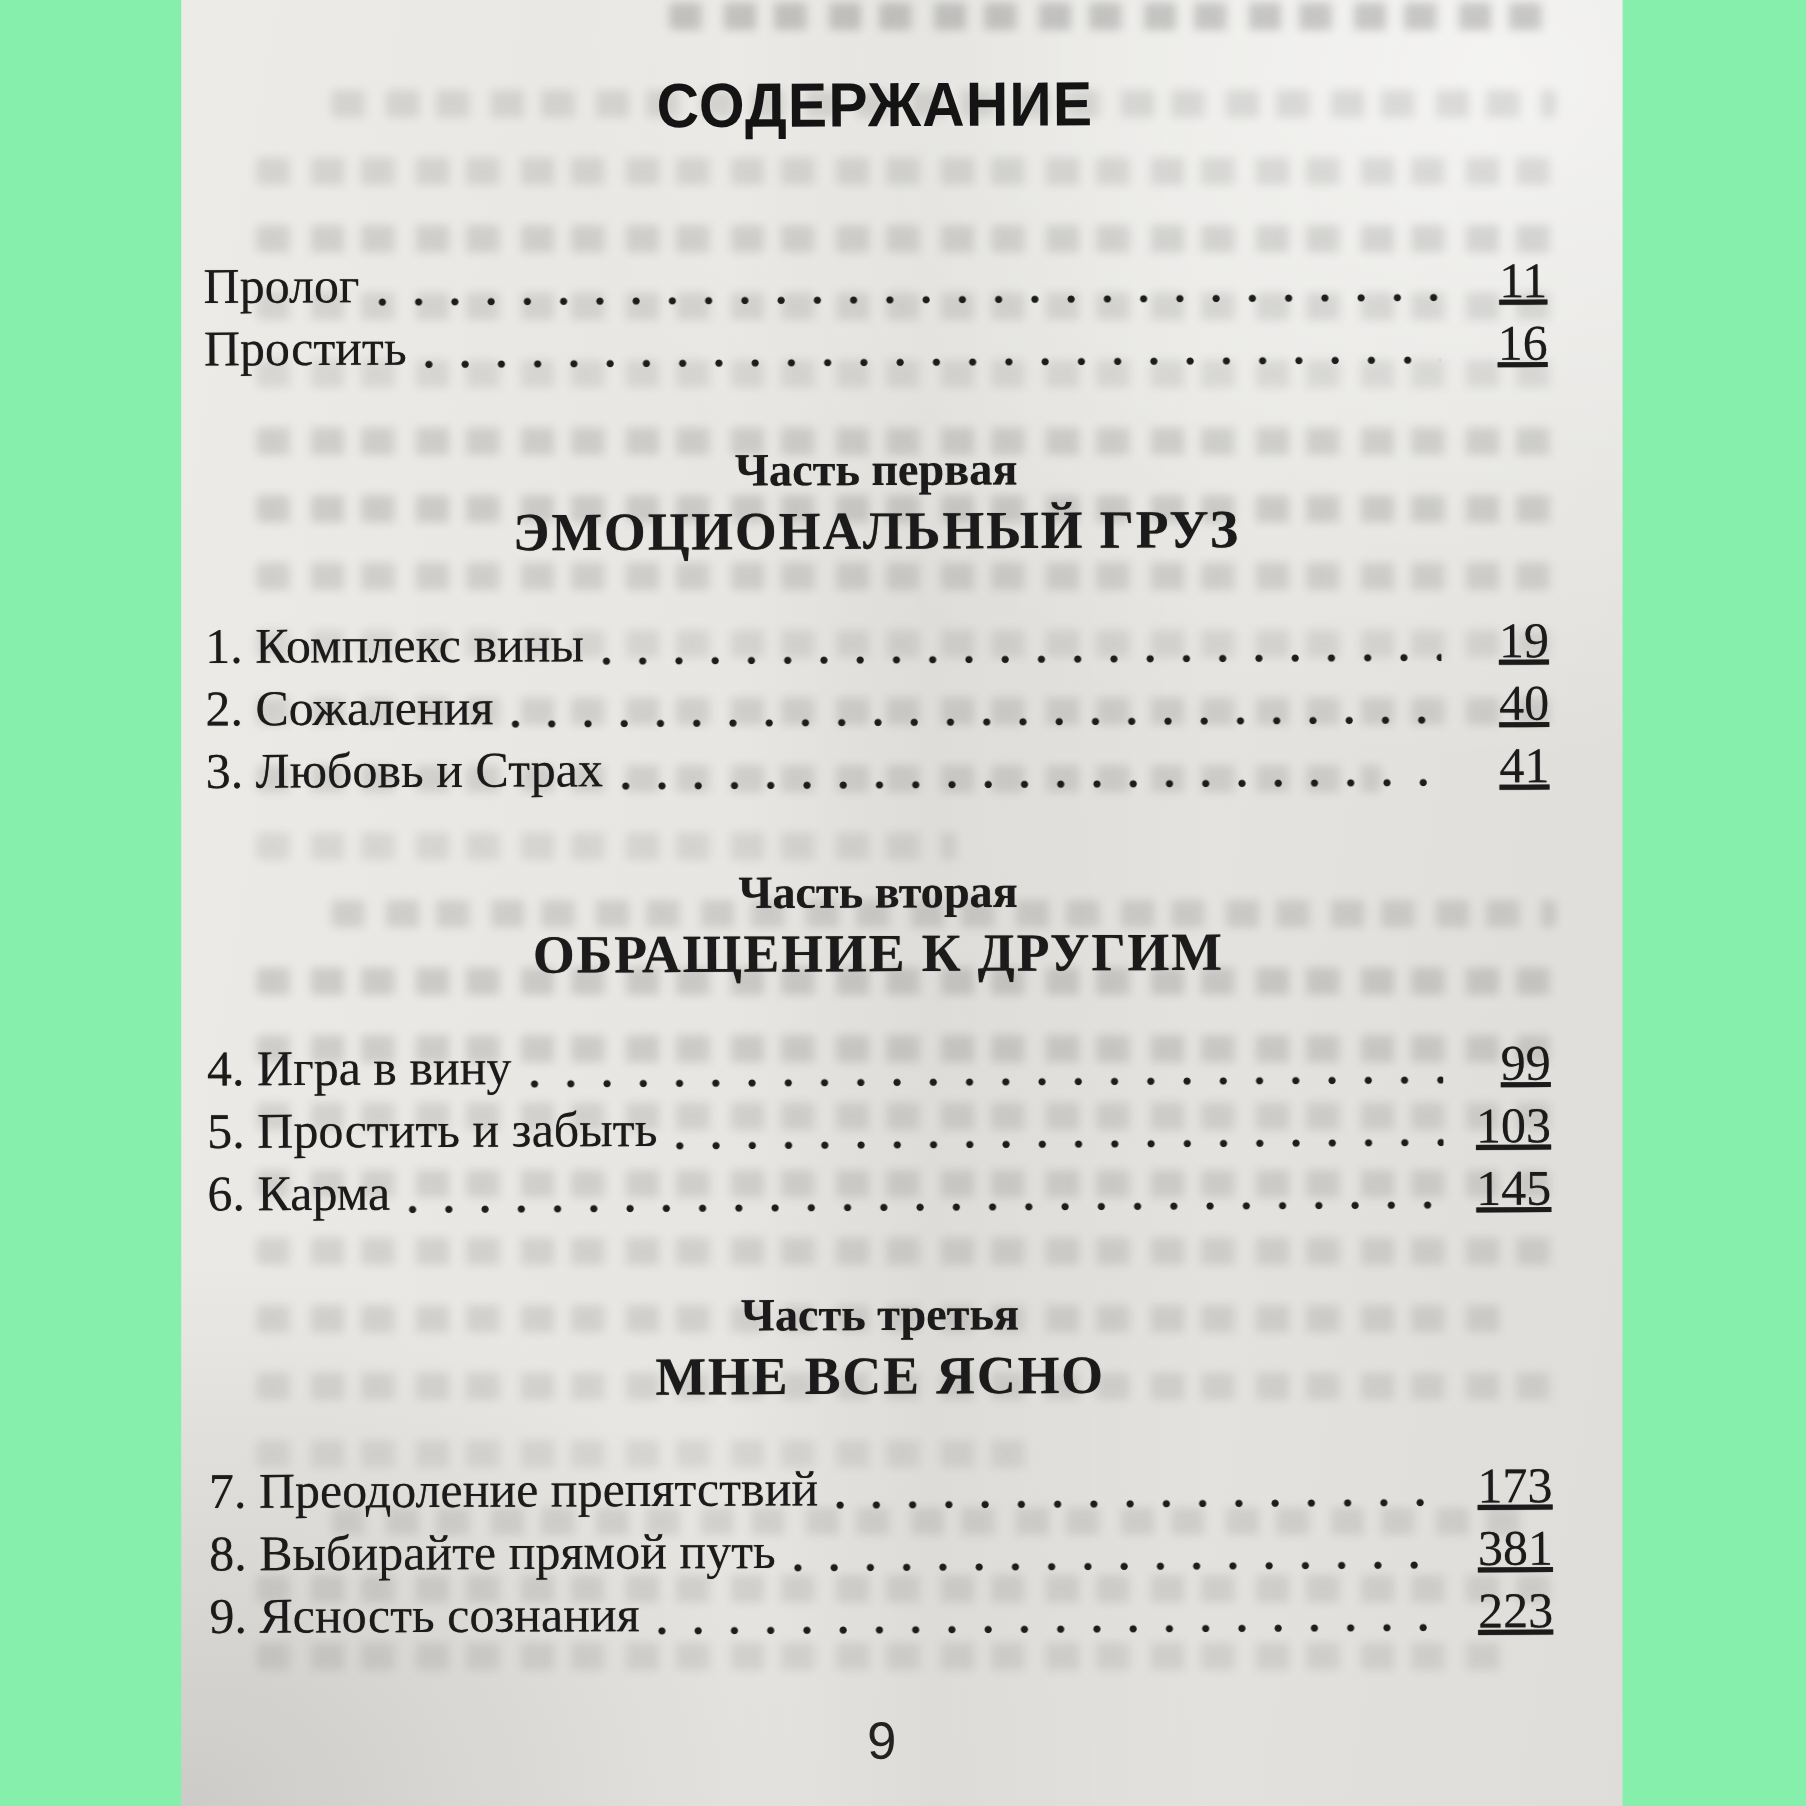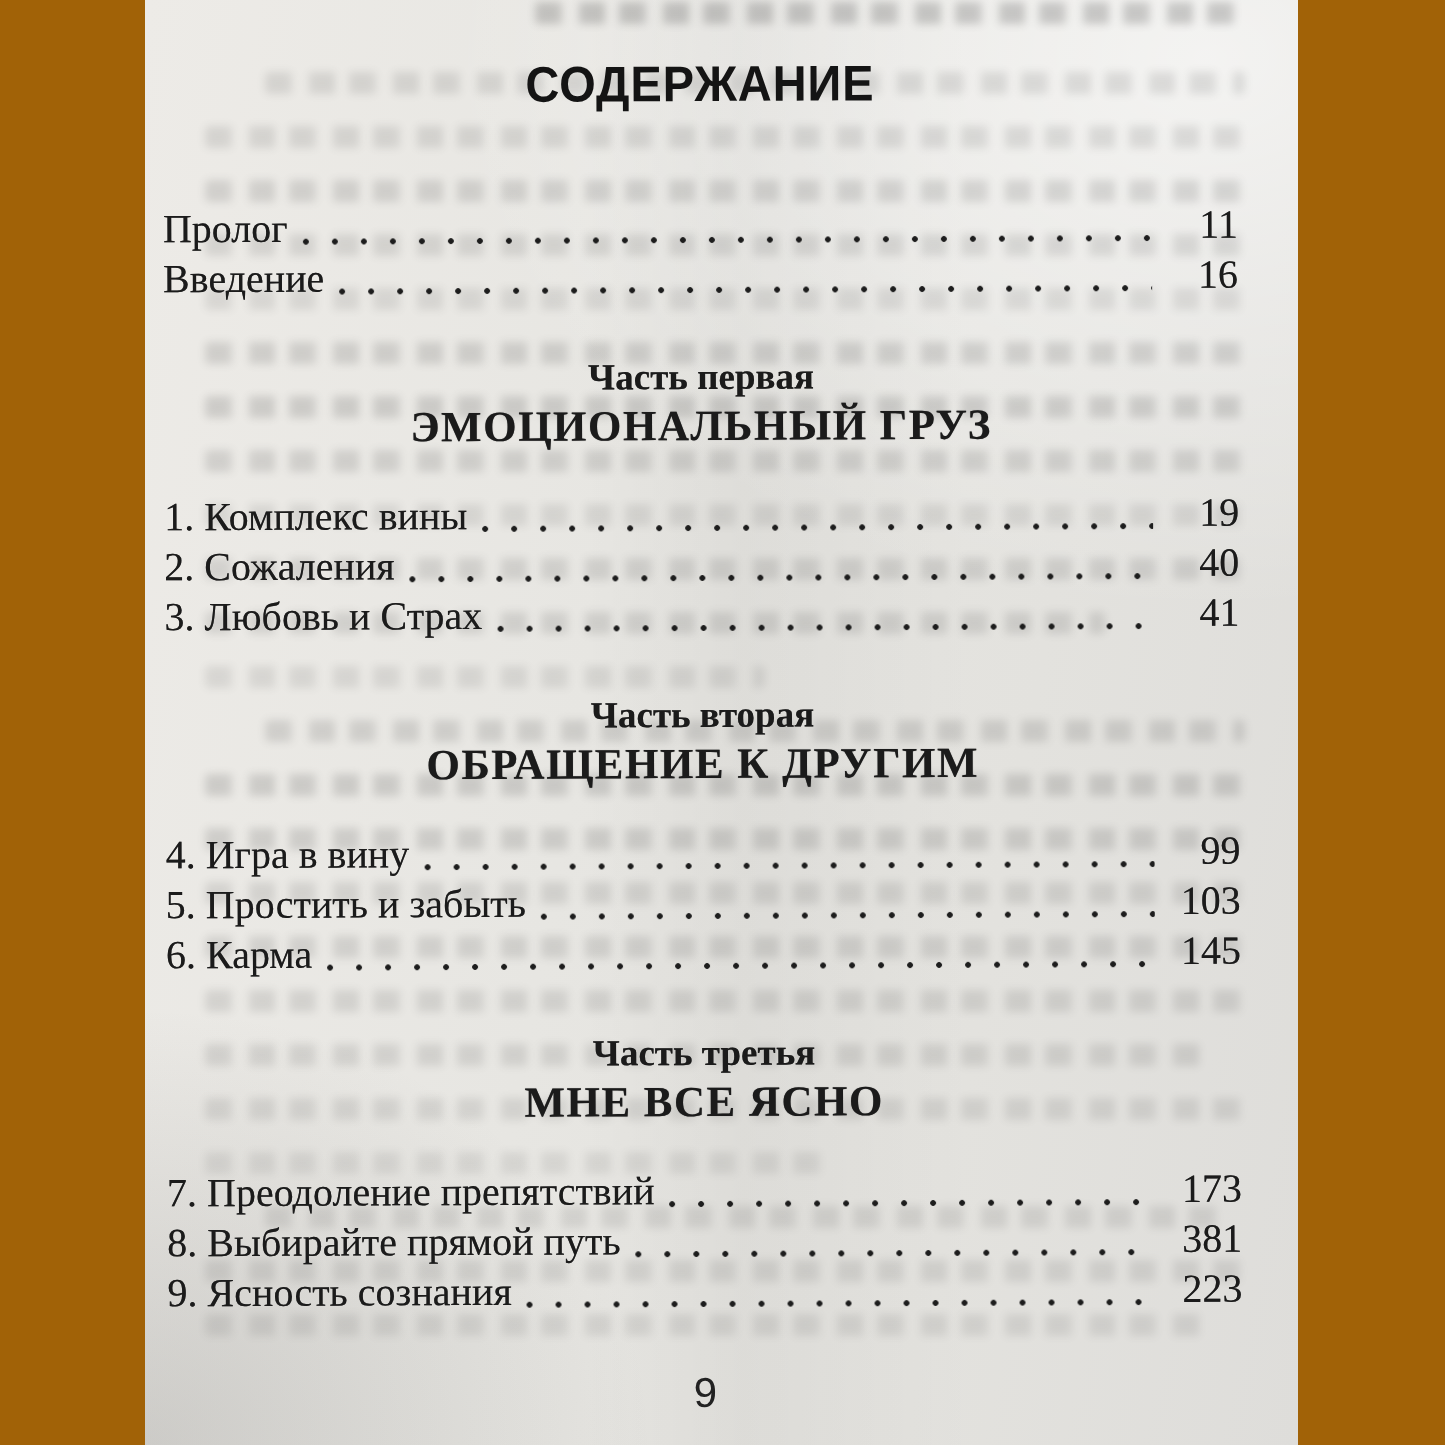--- a/index.html
+++ b/index.html
@@ -8,21 +8,21 @@
     background: #ffffff;
     width: 1445px;
     height: 1445px;
     overflow: hidden;
     font-family: "Liberation Serif", serif;
   }
   .canvas {
     position: relative;
     width: 1445px;
     height: 1445px;
-    background: #a16207;
+    background: #86efac;
   }
   
   .sheet {
     position: absolute;
     left: 145px;
     top: 0;
     width: 1153px;
     height: 1445px;
     background:
       radial-gradient(120% 70% at 92% 4%, rgba(255,255,255,0.6), rgba(255,255,255,0) 55%),
@@ -88,20 +88,21 @@
     height: 9px;
     margin: 0 8px 7px 14px;
     background-image: radial-gradient(circle at 4px 4px, #1d1d1d 2.5px, rgba(0,0,0,0) 3.2px);
     background-size: 29px 9px;
     background-repeat: repeat-x;
   }
   .page-num {
     min-width: 78px;
     text-align: right;
     text-shadow: 0 0 0.6px rgba(25,25,25,0.65);
+    text-decoration: underline;
   }
   .part { margin-top: 52px; }
   .part-label {
     margin: 0;
     text-align: center;
     font-weight: 700;
     font-size: 37px;
     line-height: 46px;
     text-shadow: 0 0 0.6px rgba(25,25,25,0.6);
   }
@@ -166,21 +167,21 @@
         <span class="squeeze">СОДЕРЖАНИЕ</span>
       </h1>
 
       <div class="front-matter">
         <div class="entry-row">
           <span class="entry-label">Пролог</span>
           <span class="leader-dots"></span>
           <span class="page-num">11</span>
         </div>
         <div class="entry-row">
-          <span class="entry-label">Введение</span>
+          <span class="entry-label">Простить</span>
           <span class="leader-dots"></span>
           <span class="page-num">16</span>
         </div>
       </div>
 
       <div class="part">
         <p class="part-label">Часть первая</p>
         <p class="part-title">ЭМОЦИОНАЛЬНЫЙ ГРУЗ</p>
         <div class="part-entries">
           <div class="entry-row">

